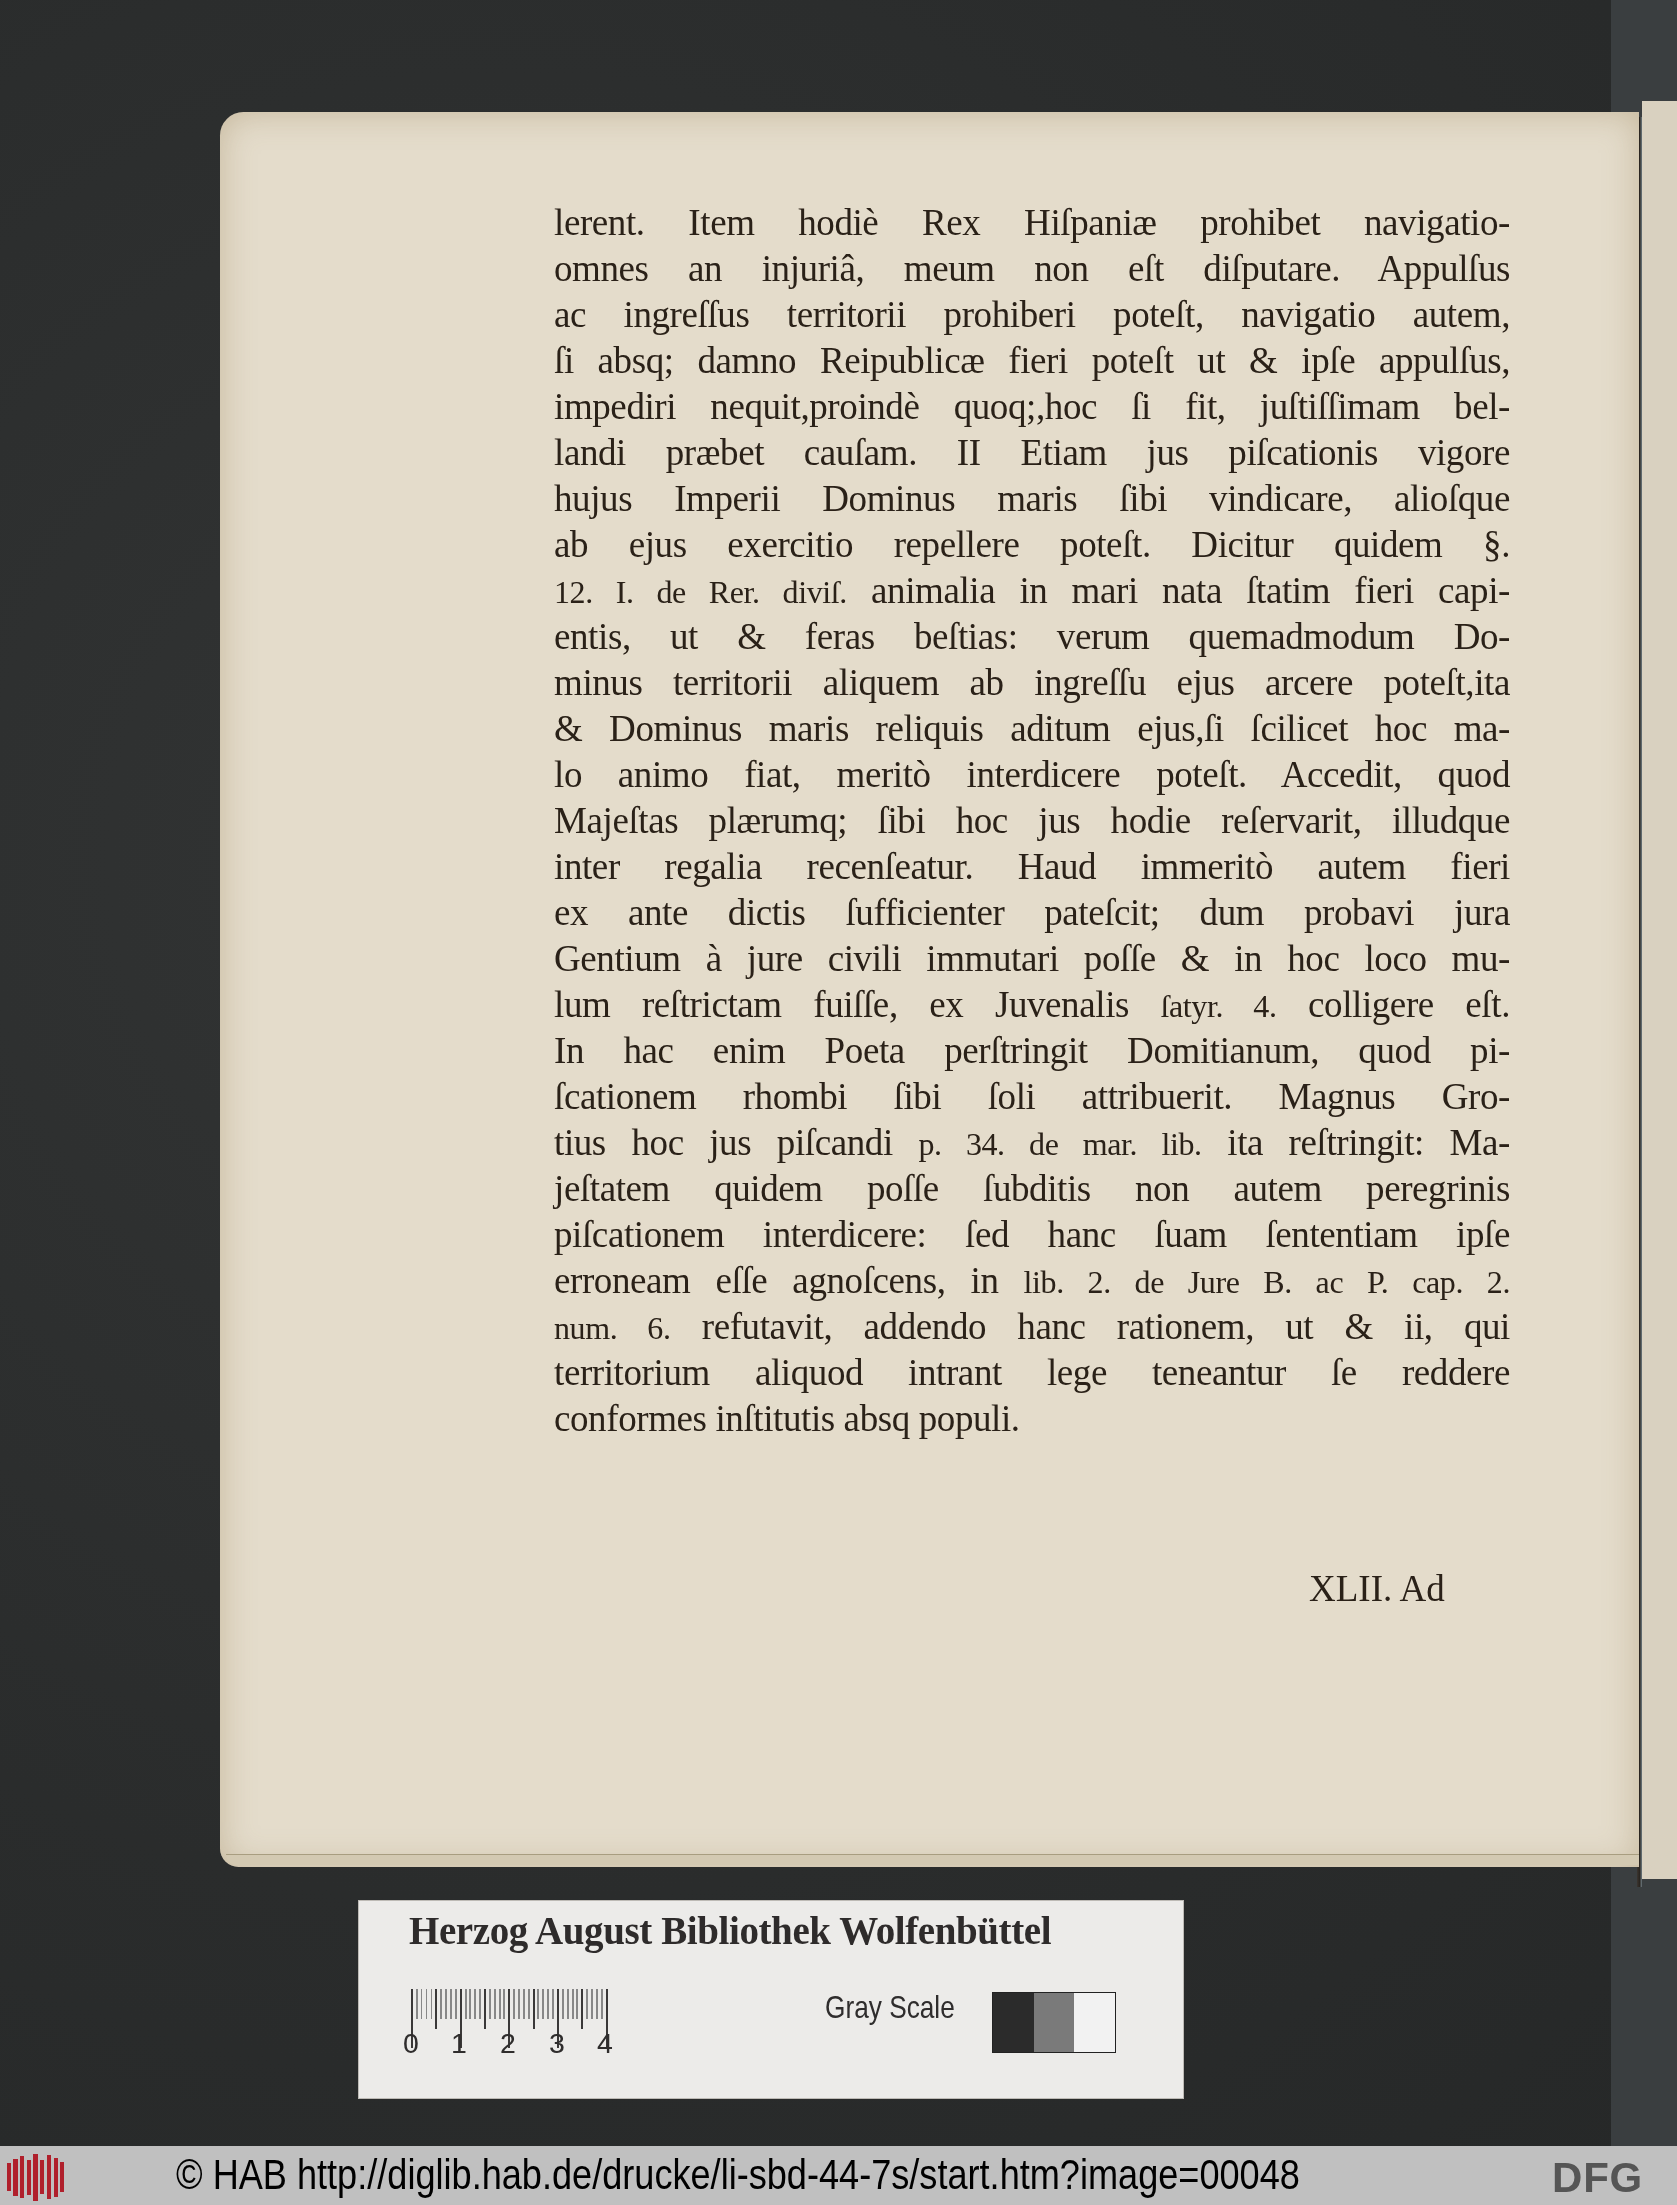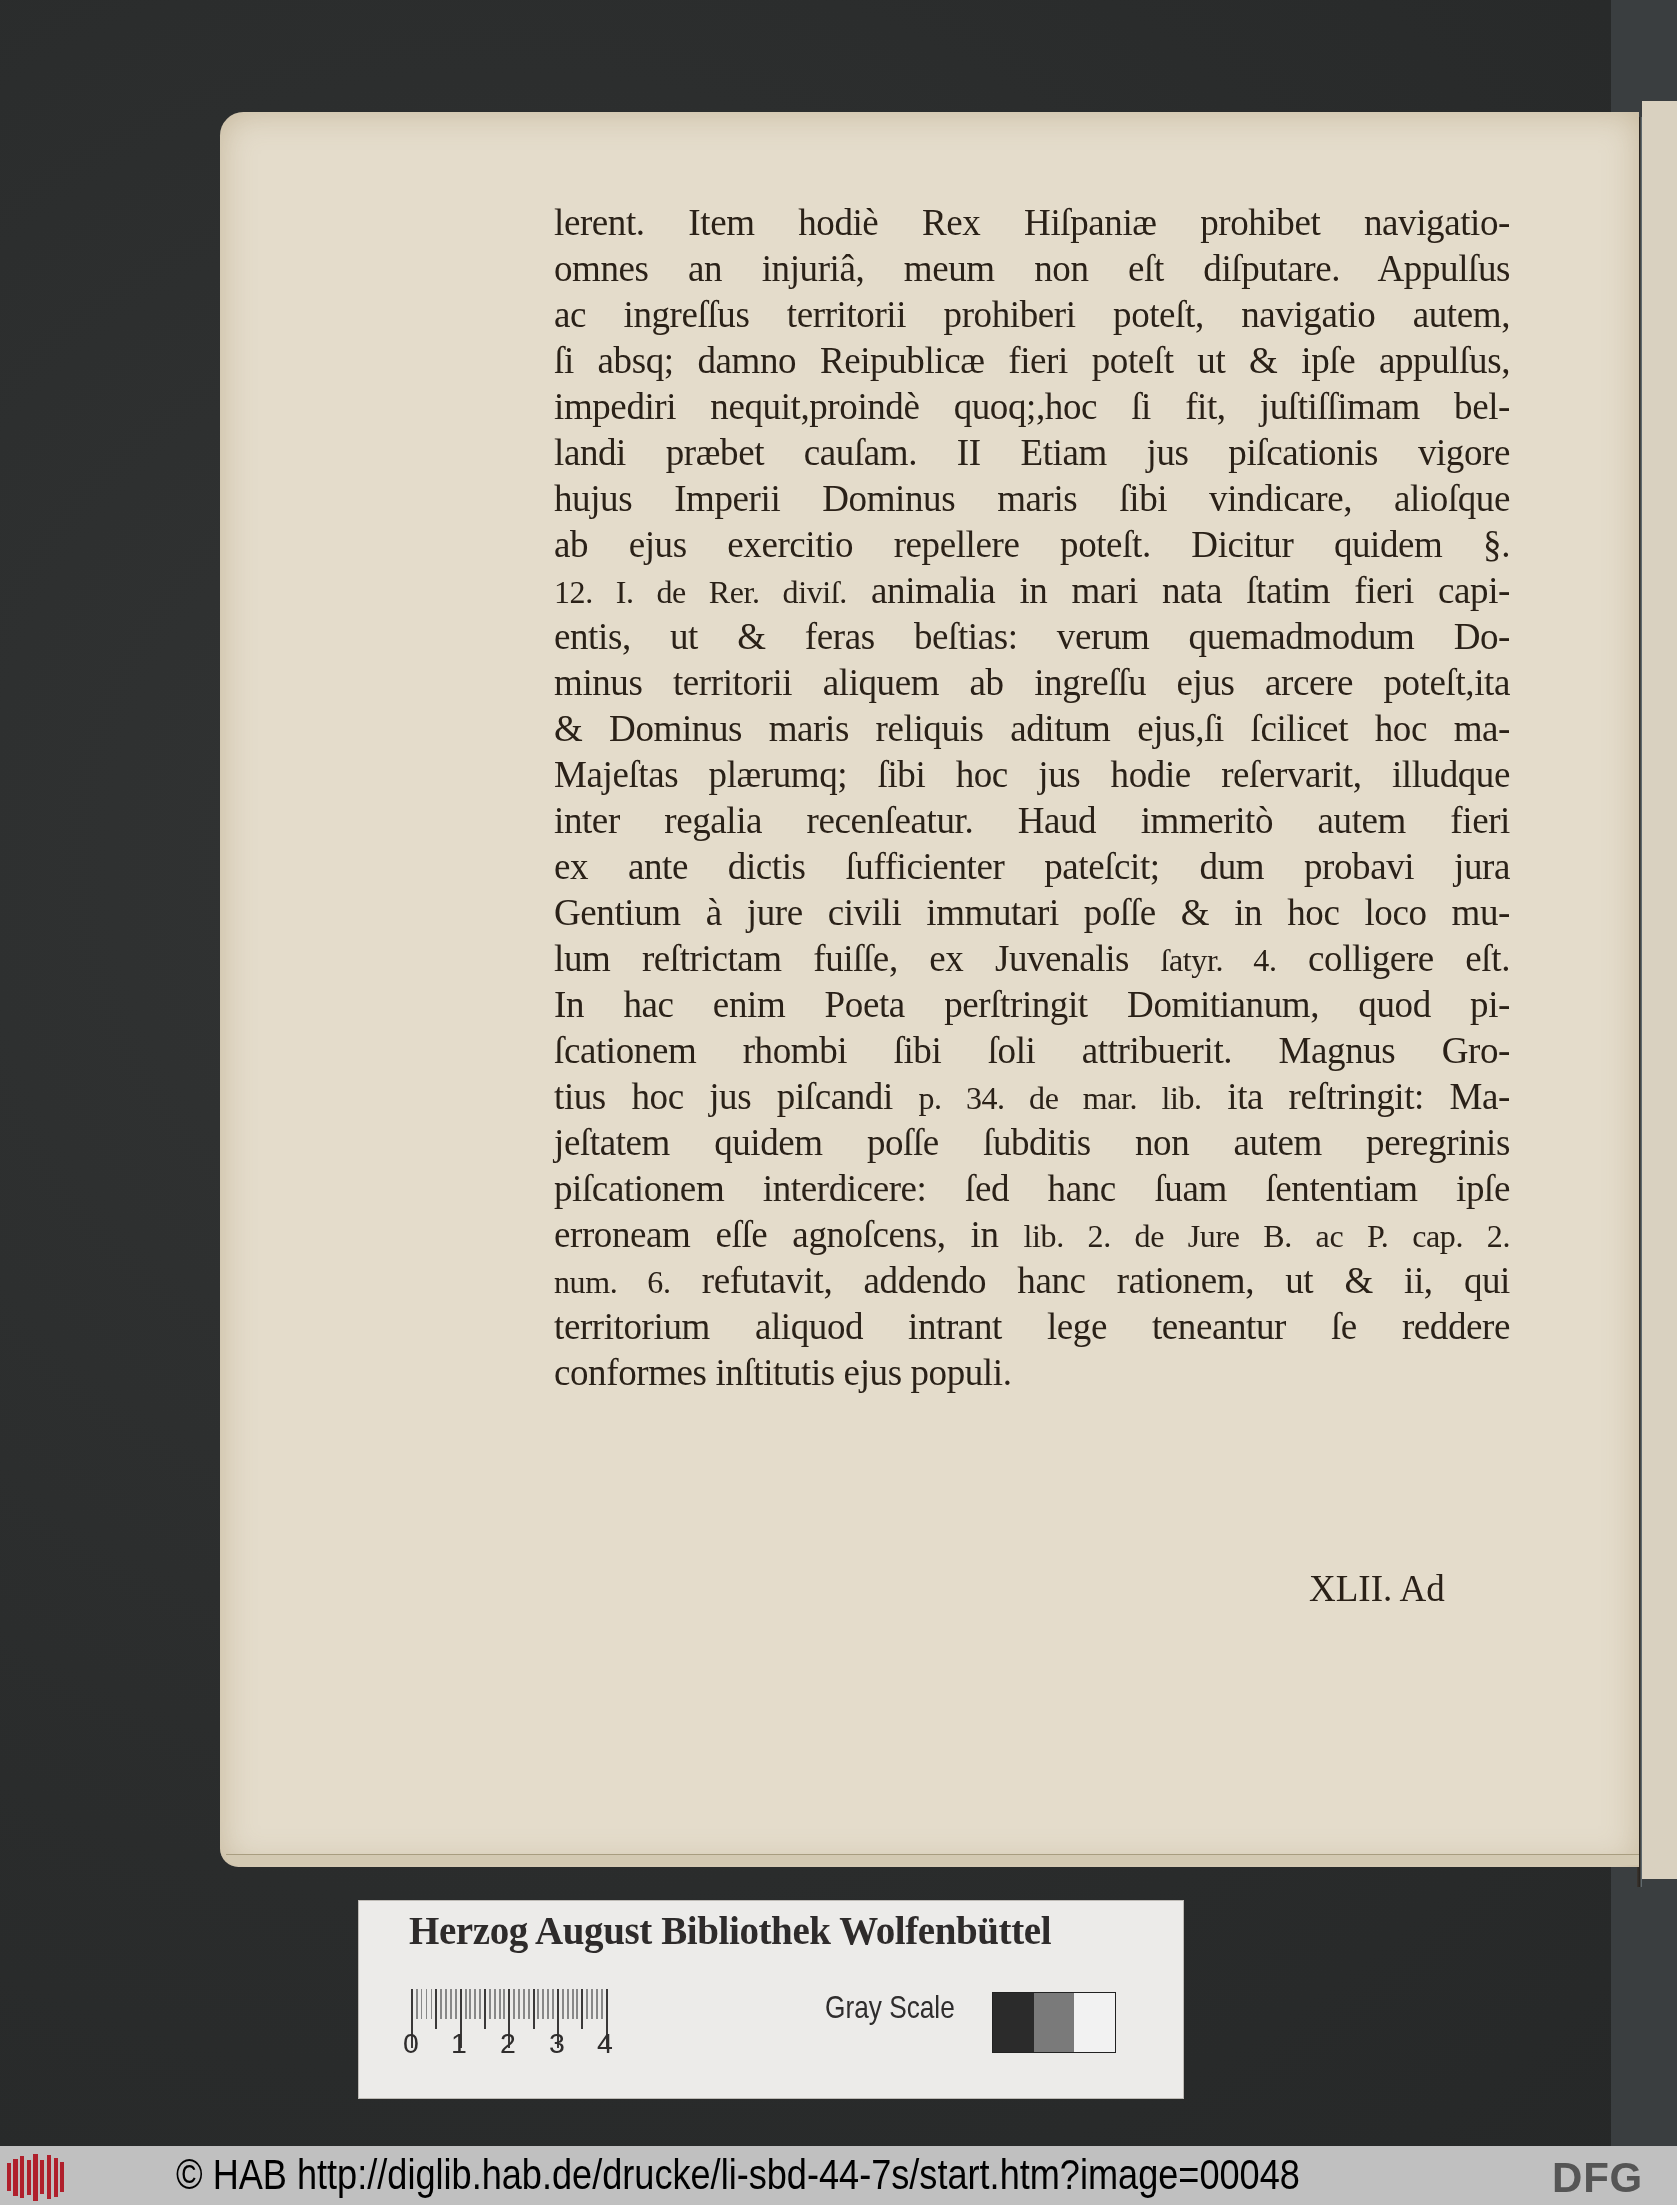--- a/index.html
+++ b/index.html
@@ -48,34 +48,35 @@
   <div class="line">ac ingreſſus territorii prohiberi poteſt, navigatio autem,</div>
   <div class="line">ſi absq; damno Reipublicæ fieri poteſt ut &amp; ipſe appulſus,</div>
   <div class="line">impediri nequit,proindè quoq;,hoc ſi fit, juſtiſſimam bel-</div>
   <div class="line">landi præbet cauſam.  II Etiam jus piſcationis vigore</div>
   <div class="line">hujus Imperii Dominus maris ſibi vindicare, alioſque</div>
   <div class="line">ab ejus exercitio repellere poteſt.   Dicitur quidem §.</div>
   <div class="line"><span class="it">12. I. de Rer. diviſ.</span><span> animalia in mari nata ſtatim fieri capi-</span></div>
   <div class="line">entis, ut &amp; feras beſtias:  verum quemadmodum Do-</div>
   <div class="line">minus territorii aliquem ab ingreſſu ejus arcere poteſt,ita</div>
   <div class="line">&amp; Dominus maris reliquis aditum ejus,ſi ſcilicet hoc ma-</div>
+  <div class="line">lo animo fiat, meritò interdicere poteſt. Accedit, quod</div>
   <div class="line">Majeſtas plærumq; ſibi hoc jus hodie reſervarit, illudque</div>
   <div class="line">inter regalia recenſeatur.   Haud immeritò autem fieri</div>
   <div class="line">ex ante dictis ſufficienter pateſcit; dum probavi jura</div>
   <div class="line">Gentium à jure civili immutari poſſe &amp; in hoc loco mu-</div>
   <div class="line"><span>lum reſtrictam fuiſſe, ex Juvenalis </span><span class="it">ſatyr. 4.</span><span> colligere eſt.</span></div>
   <div class="line">In hac enim Poeta perſtringit Domitianum, quod pi-</div>
   <div class="line">ſcationem rhombi ſibi ſoli attribuerit.   Magnus Gro-</div>
   <div class="line"><span>tius hoc jus piſcandi </span><span class="it">p. 34. de mar. lib.</span><span> ita reſtringit: Ma-</span></div>
   <div class="line">jeſtatem quidem poſſe ſubditis non autem peregrinis</div>
   <div class="line">piſcationem interdicere: ſed hanc ſuam ſententiam ipſe</div>
   <div class="line"><span>erroneam eſſe agnoſcens, in </span><span class="it">lib. 2. de Jure B. ac P. cap. 2.</span></div>
   <div class="line"><span class="it">num. 6.</span><span> refutavit, addendo hanc rationem, ut &amp; ii, qui</span></div>
   <div class="line">territorium aliquod intrant lege teneantur ſe reddere</div>
-  <div class="line last">conformes inſtitutis ejus populi.</div>
+  <div class="line last">conformes inſtitutis absq populi.</div>
 </div>
 <div class="catchword">XLII. Ad</div>
 
 <div class="card">
   <div class="card-title">Herzog August Bibliothek Wolfenbüttel</div>
   <div class="ruler" id="ruler">
       <div class="tick" style="left: 0px; height: 59px;"></div>
       <div class="tick" style="left: 4.9px; height: 30px; background: rgb(136, 136, 136);"></div>
       <div class="tick" style="left: 9.7px; height: 30px; background: rgb(136, 136, 136);"></div>
       <div class="tick" style="left: 14.6px; height: 30px; background: rgb(136, 136, 136);"></div>

